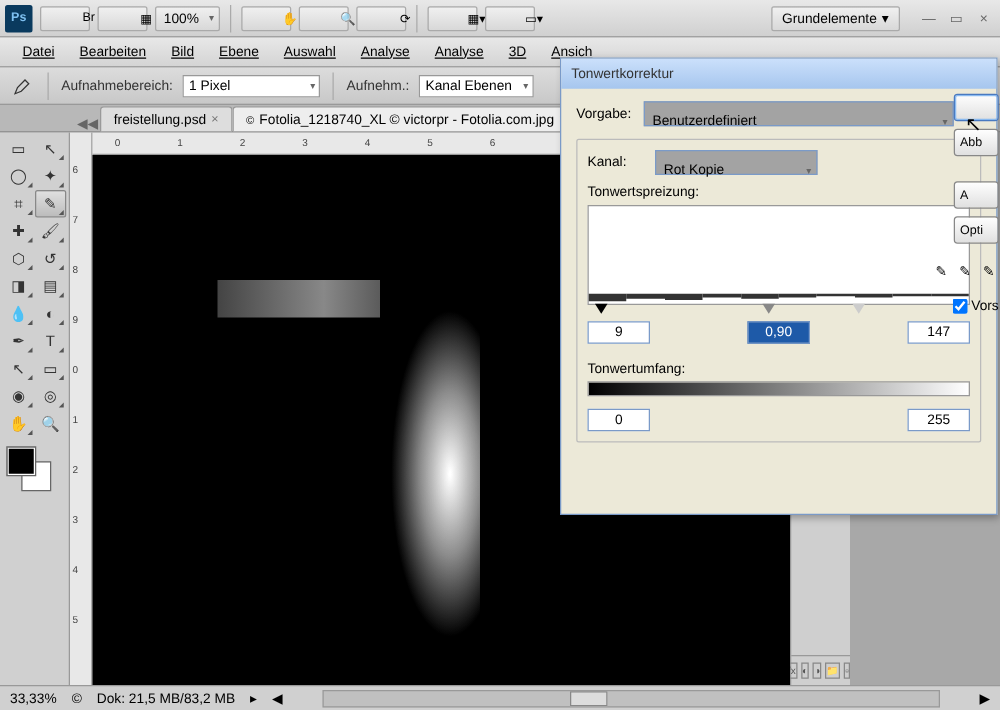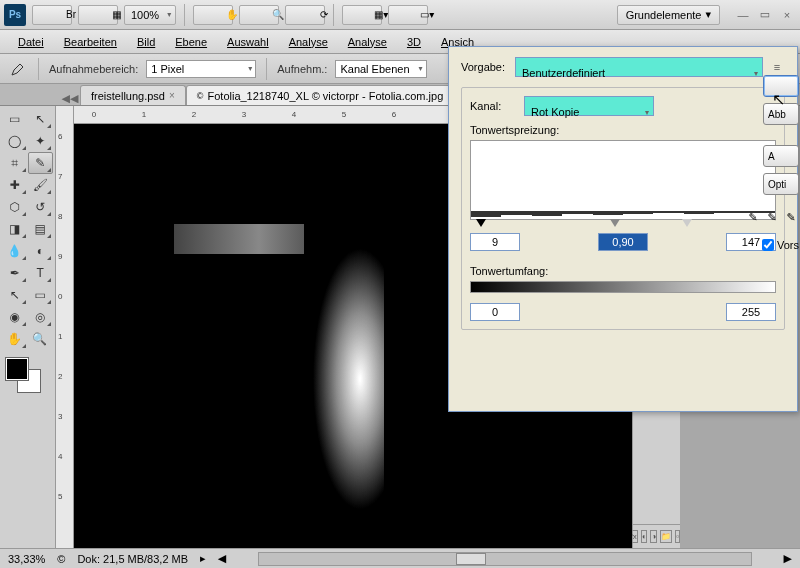--- a/index.html
+++ b/index.html
@@ -76,21 +76,21 @@
 .status { position:absolute; left:0; bottom:0; right:0; height:20px; background:#d0d0d0; border-top:1px solid #999; display:flex; align-items:center; padding:0 8px; gap:12px; font-size:10px; }
 .status .scroll { flex:1; height:14px; background:#c0c0c0; border:1px solid #999; position:relative; margin:0 20px; }
 .status .scroll .thumb { position:absolute; left:40%; width:30px; height:100%; background:#ddd; border:1px solid #888; }
 
 
 .dialog { position:absolute; left:448px; top:46px; width:350px; height:366px; background:#ece9d8; border:1px solid #7a9ac8; box-shadow:2px 2px 6px rgba(0,0,0,0.3); }
 .dlg-title { height:24px; background:linear-gradient(#cbe0fb,#a6c6ee); display:flex; align-items:center; padding:0 8px; font-size:11px; color:#333; }
 .dlg-body { padding:10px 12px; display:flex; flex-direction:column; gap:10px; }
 .dlg-row { display:flex; align-items:center; gap:6px; }
 .dlg-row label { min-width:48px; }
-.combo { flex:1; height:20px; border:1px solid #7a9ac8; background:#5eead4; padding:12px 16px 0 6px; position:relative; display:flex; align-items:center; }
+.combo { flex:1; height:20px; border:1px solid #7a9ac8; background:#a3a3a3; padding:12px 16px 0 6px; position:relative; display:flex; align-items:center; }
 .combo::after { content:"▾"; position:absolute; right:4px; font-size:8px; color:#666; }
 .combo.sm { flex:0 0 130px; }
 .menu-ico { width:16px; text-align:center; color:#555; }
 .fieldset { border:1px solid #bbb; padding:8px; border-radius:2px; }
 .histo { height:80px; border:1px solid #999; background:#fff; position:relative; margin-top:4px; }
 .histo .bars { position:absolute; left:0; right:0; bottom:0; height:8px; display:flex; }
 .histo .bars div { flex:1; background:#333; }
 .sliders { position:relative; height:12px; margin-top:-1px; }
 .sliders .tri { position:absolute; width:0; height:0; border-left:5px solid transparent; border-right:5px solid transparent; top:0; }
 .tri.blk { border-top:8px solid #000; }
@@ -314,20 +314,21 @@
   <span>Dok: 21,5 MB/83,2 MB</span>
   <span>▸</span>
   <span>◀</span>
   <div class="scroll">
       <div class="thumb"></div>
     </div>
   <span>▶</span>
 </div>
 
 <div class="dialog">
+  <div class="dlg-title">Tonwertkorrektur</div>
   <div class="dlg-body">
     <div class="dlg-row">
       <label>Vorgabe:</label>
       <div class="combo">
           <span>Benutzerdefiniert</span>
         </div>
       <div class="menu-ico">≡</div>
     </div>
     <div class="fieldset">
       <div class="dlg-row">

